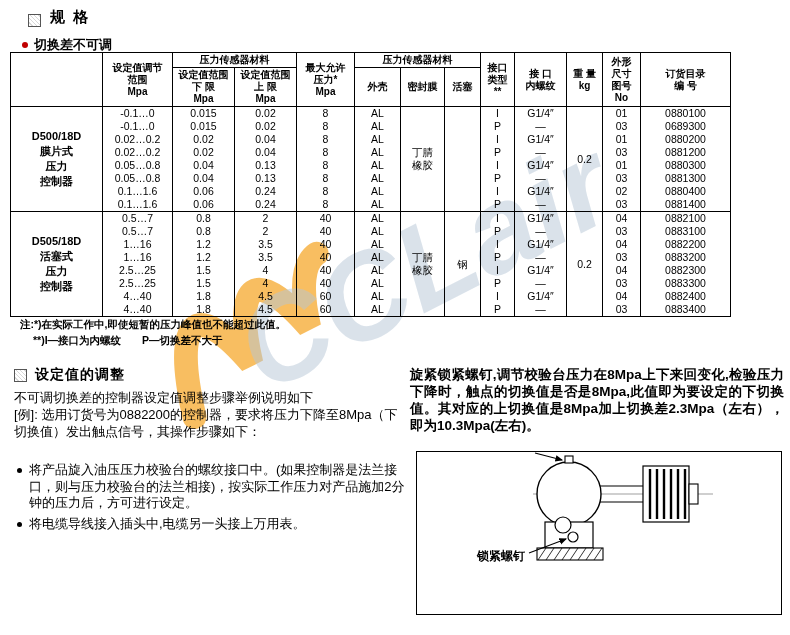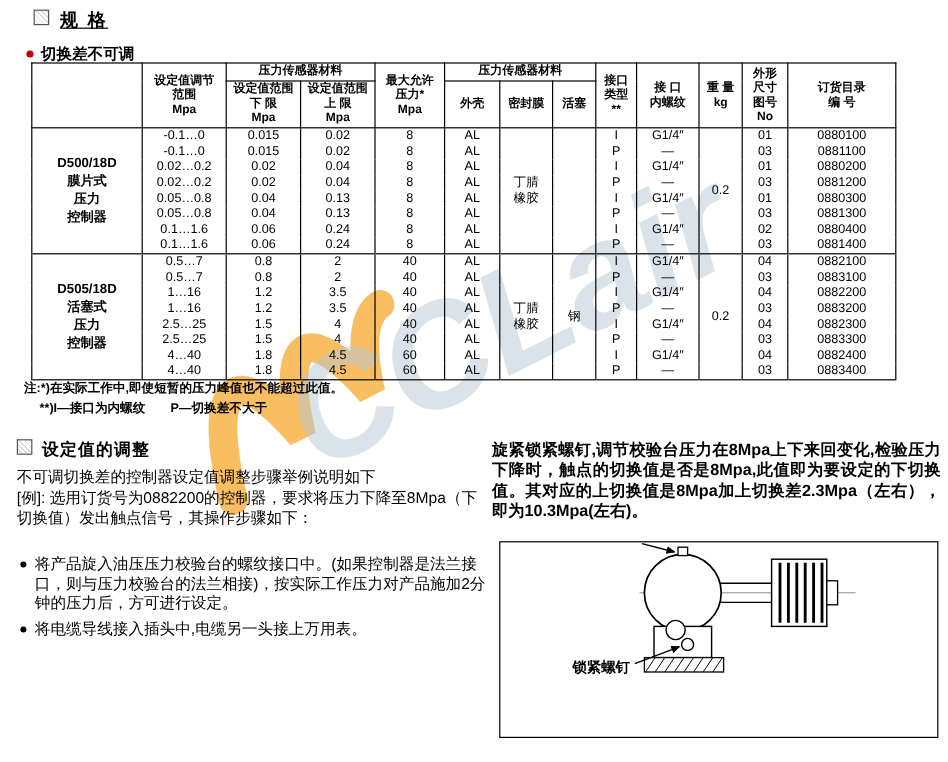--- a/index.html
+++ b/index.html
@@ -10,46 +10,46 @@
     color:#000;
   }
   .page { position:relative; width:790px; height:635px; overflow:hidden; background:#fff; }
 
   
   .watermark { position:absolute; left:95px; top:70px; z-index:0; pointer-events:none; }
 
   .content { position:relative; z-index:1; }
 
   
-  .sec-head { position:absolute; left:28px; top:8px; display:flex; align-items:flex-start; gap:9px;text-decoration:underline; }
+  .sec-head { position:absolute; left:28px; top:8px; display:flex; align-items:flex-end; gap:9px; }
   .cbx { width:13px; height:13px; border:1.5px solid #555;
          background:repeating-linear-gradient(45deg,#fff 0 2px,#d8d8d8 2px 3px); }
   .sec-title { font-size:15px; font-weight:bold; letter-spacing:2px; }
 
   .bullet-line { position:absolute; left:22px; top:36px; display:flex; align-items:center; gap:6px;
                  font-weight:bold; font-size:13px; }
   .reddot { width:6px; height:6px; border-radius:50%; background:#c00000; }
 
   
-  table.spec { position:absolute; left:26px; top:52px; width:720px;
+  table.spec { position:absolute; left:10px; top:52px; width:720px;
                border-collapse:collapse; border:1.5px solid #000; table-layout:fixed; }
   .spec th { border:1px solid #000; font-size:10px; font-weight:bold; text-align:center;
              vertical-align:middle; line-height:12px; padding:1px 0; white-space:pre-line; }
   .spec td { border-left:1px solid #000; border-right:1px solid #000; border-top:none; border-bottom:none;
              font-size:10.5px; text-align:center; vertical-align:middle; line-height:13px;
              padding:0; white-space:pre-line; }
   .spec tr.gstart td { border-top:1.2px solid #000; }
   .spec td.glabel { font-weight:bold; font-size:11px; line-height:15px; }
 
   .notes { position:absolute; left:20px; top:316px; font-size:10.5px; font-weight:bold; line-height:16px; }
   .notes .n2 { margin-left:13px; }
 
   
   .adjust-left { position:absolute; left:14px; top:366px; width:394px; }
-  .adjust-head { display:flex; gap:8px; margin-bottom:5px; }
+  .adjust-head { display:flex; align-items:center; gap:8px; margin-bottom:5px; }
   .adjust-title { font-size:14px; font-weight:bold; letter-spacing:1px; }
   .adjust-intro { font-size:13px; line-height:17px; white-space:pre-line; }
   .steps { list-style:none; margin-top:22px; }
   .steps li { position:relative; padding-left:15px; font-size:13px; line-height:16.5px; margin-bottom:4px; }
   .steps li::before { content:""; position:absolute; left:3px; top:6px; width:5px; height:5px;
                       border-radius:50%; background:#000; }
 
   
   .adjust-right { position:absolute; left:410px; top:366px; width:374px; }
   .right-note { font-size:13.5px; font-weight:bold; line-height:17px; text-align:justify; }
@@ -159,21 +159,21 @@
           </tr>
           <tr>
             <td>-0.1…0</td>
             <td>0.015</td>
             <td>0.02</td>
             <td>8</td>
             <td>AL</td>
             <td>P</td>
             <td>—</td>
             <td>03</td>
-            <td>0881100</td>
+            <td>0689300</td>
           </tr>
           <tr>
             <td>0.02…0.2</td>
             <td>0.02</td>
             <td>0.04</td>
             <td>8</td>
             <td>AL</td>
             <td>I</td>
             <td>G1/4″</td>
             <td>01</td>

